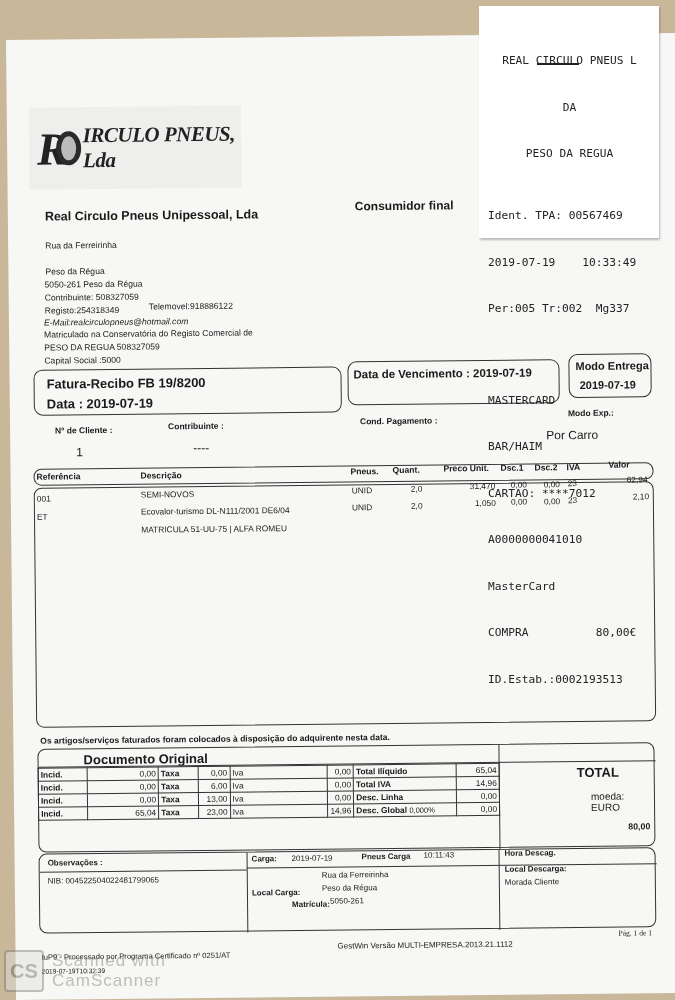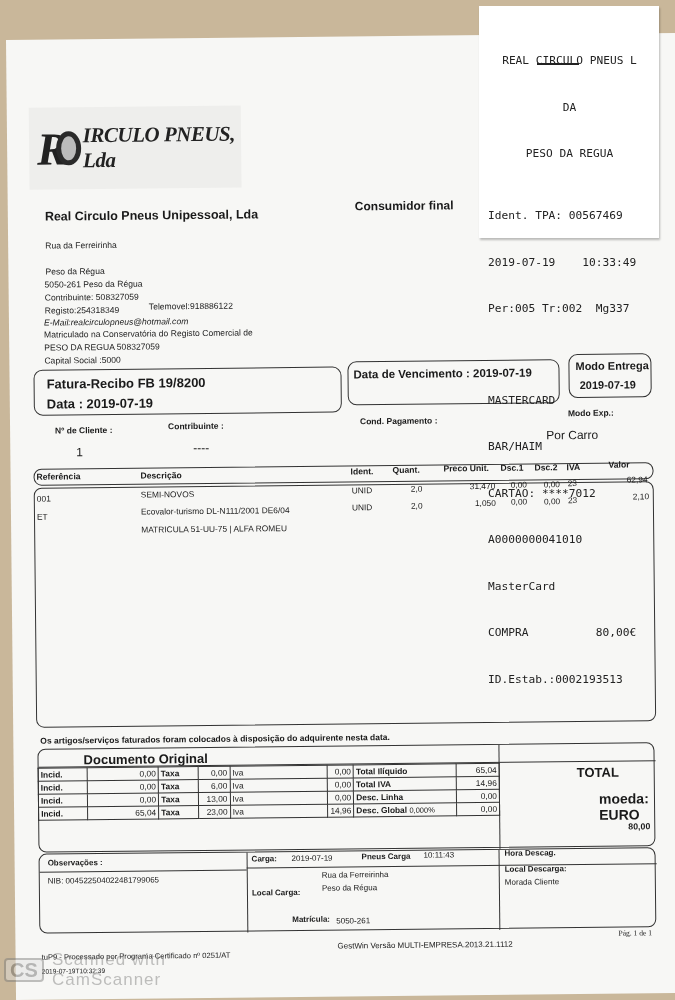--- a/index.html
+++ b/index.html
@@ -64,21 +64,21 @@
   .totals-box { left: 24px; top: 709px; width: 617px; height: 104px; border: 1px solid #333; border-radius: 8px; }
   .grid { position: absolute; border-collapse: collapse; font-size: 8.4px; }
   .grid td { border: 1px solid #333; height: 13px; padding: 0 2px; }
   .lbl { font-weight: bold; }
   .num { text-align: right; }
 
   .footer-box { left: 24px; top: 814px; width: 617px; height: 80px; border: 1px solid #333; border-radius: 8px; }
   .footer-text { font-size: 8px; }
 
   .camscanner { position: absolute; left: 4px; top: 950px; display: flex; align-items: center; gap: 8px; opacity: 0.45; }
-  .cs-logo { width: 40px; height: 24px; border: 2px solid #777; border-radius: 4px; background: #e0e0e0; display: flex; align-items: center; justify-content: center; font-weight: bold; font-size: 20px; color: #666; }
+  .cs-logo { width: 40px; height: 42px; border: 2px solid #777; border-radius: 4px; background: #e0e0e0; display: flex; align-items: center; justify-content: center; font-weight: bold; font-size: 20px; color: #666; }
   .cs-text { font-size: 17px; line-height: 20px; color: #777; letter-spacing: 1px; }
 </style>
 </head>
 <body>
 
 <div class="paper">
 
   <div class="abs logo">
     <span class="logo-rc">R</span>
     <span class="logo-wheel"></span>
@@ -115,21 +115,21 @@
   <div class="abs small-val" style="left:66px;top:406px;">1</div>
   <div class="abs small-label" style="left:158px;top:383px;">Contribuinte :</div>
   <div class="abs small-val" style="left:183px;top:403px;">----</div>
   <div class="abs small-label" style="left:350px;top:380px;">Cond. Pagamento :</div>
   <div class="abs small-label" style="left:558px;top:374px;">Modo Exp.:</div>
   <div class="abs small-val" style="left:536px;top:394px;">Por Carro</div>
 
   <div class="box items-header">
     <span class="th" style="left:2px;">Referência</span>
     <span class="th" style="left:106px;">Descrição</span>
-    <span class="th" style="left:316px;top:0px;">Ident.</span>
+    <span class="th" style="left:316px;top:0px;">Pneus.</span>
     <span class="th" style="left:358px;top:-1px;">Quant.</span>
     <span class="th" style="left:409px;top:-2px;">Preco Unit.</span>
     <span class="th" style="left:466px;top:-2px;">Dsc.1</span>
     <span class="th" style="left:500px;top:-2px;">Dsc.2</span>
     <span class="th" style="left:532px;top:-2px;">IVA</span>
     <span class="th" style="left:574px;top:-4px;">Valor</span>
   </div>
 
   <div class="box items-body">
     <div>
@@ -205,42 +205,42 @@
         <td class="lbl">Taxa</td>
         <td class="num">23,00</td>
         <td>Iva</td>
         <td class="num">14,96</td>
         <td><span class="lbl">Desc. Global</span> <span style="font-size:7.5px;">0,000%</span></td>
         <td class="num">0,00</td>
       </tr>
     </tbody>
       </table>
 
-    <div class="abs" style="left:552px;top:47px;font-size:14px;font-weight:bold;margin-left:8px;">moeda: EURO</div>
+    <div class="abs" style="left:552px;top:47px;font-size:10px;font-weight:normal;">moeda: EURO</div>
     <div class="abs" style="left:589px;top:78px;font-size:8.8px;font-weight:bold;">80,00</div>
   </div>
 
   <div class="box footer-box">
     <div class="abs" style="left:0;top:17px;width:207px;height:1px;background:#333;"></div>
     <div class="abs" style="left:207px;top:0;width:1px;height:80px;background:#333;"></div>
     <div class="abs" style="left:207px;top:15px;width:410px;height:1px;background:#333;"></div>
     <div class="abs" style="left:459px;top:0;width:1px;height:80px;background:#333;"></div>
 
     <div class="abs footer-text lbl" style="left:8px;top:4px;">Observações :</div>
     <div class="abs footer-text" style="left:8px;top:22px;">NIB: 004522504022481799065</div>
 
     <div class="abs footer-text lbl" style="left:212px;top:2px;">Carga:</div>
     <div class="abs footer-text" style="left:252px;top:2px;">2019-07-19</div>
     <div class="abs footer-text lbl" style="left:322px;top:1px;">Pneus Carga</div>
     <div class="abs footer-text" style="left:384px;top:0px;">10:11:43</div>
     <div class="abs footer-text lbl" style="left:212px;top:20px;margin-top:16px;">Local Carga:</div>
     <div class="abs footer-text" style="left:282px;top:19px;">Rua da Ferreirinha</div>
     <div class="abs footer-text" style="left:282px;top:32px;">Peso da Régua</div>
-    <div class="abs footer-text" style="left:296px;top:45px;margin-top:20px;">5050-261</div>
-    <div class="abs footer-text lbl" style="left:212px;top:63px;padding-left:40px;">Matrícula:</div>
+    <div class="abs footer-text" style="left:290px;top:45px;">5050-261</div>
+    <div class="abs footer-text lbl" style="left:212px;top:48px;padding-left:40px;">Matrícula:</div>
 
     <div class="abs footer-text lbl" style="left:465px;top:-1px;">Hora Descag.</div>
     <div class="abs footer-text lbl" style="left:465px;top:15px;">Local Descarga:</div>
     <div class="abs footer-text" style="left:465px;top:28px;">Morada Cliente</div>
   </div>
 
   <div class="abs footer-text" style="left:26px;top:913px;font-size:7.6px;">tuP9 - Processado por Programa Certificado nº 0251/AT</div>
   <div class="abs footer-text" style="left:26px;top:928px;font-size:6.6px;">2019-07-19T10:32:39</div>
   <div class="abs footer-text" style="left:322px;top:905px;font-size:8px;">GestWin Versão MULTI-EMPRESA.2013.21.1112</div>
   <div class="abs" style="left:603px;top:895px;font-size:7.6px;font-family:'Liberation Serif',serif;">Pág. 1 de 1</div>

